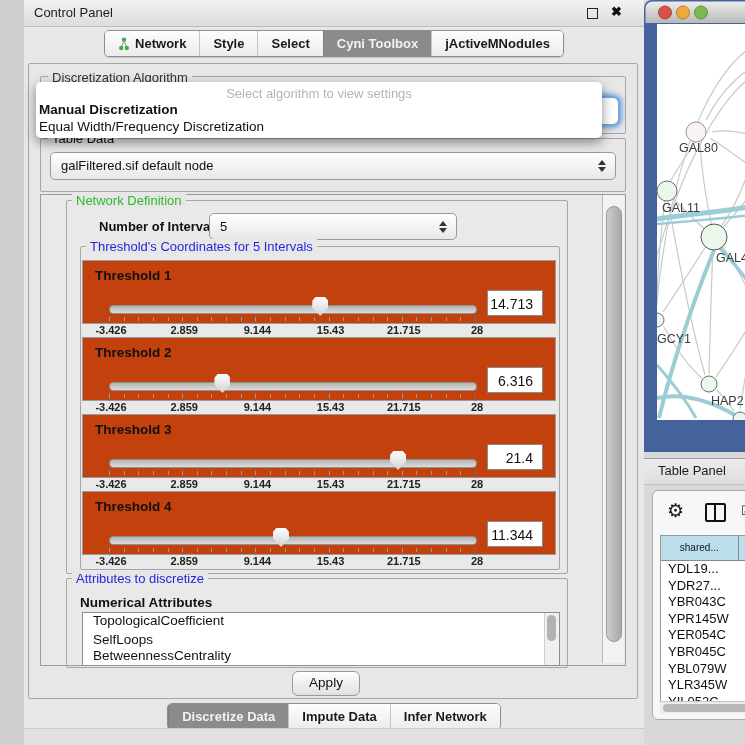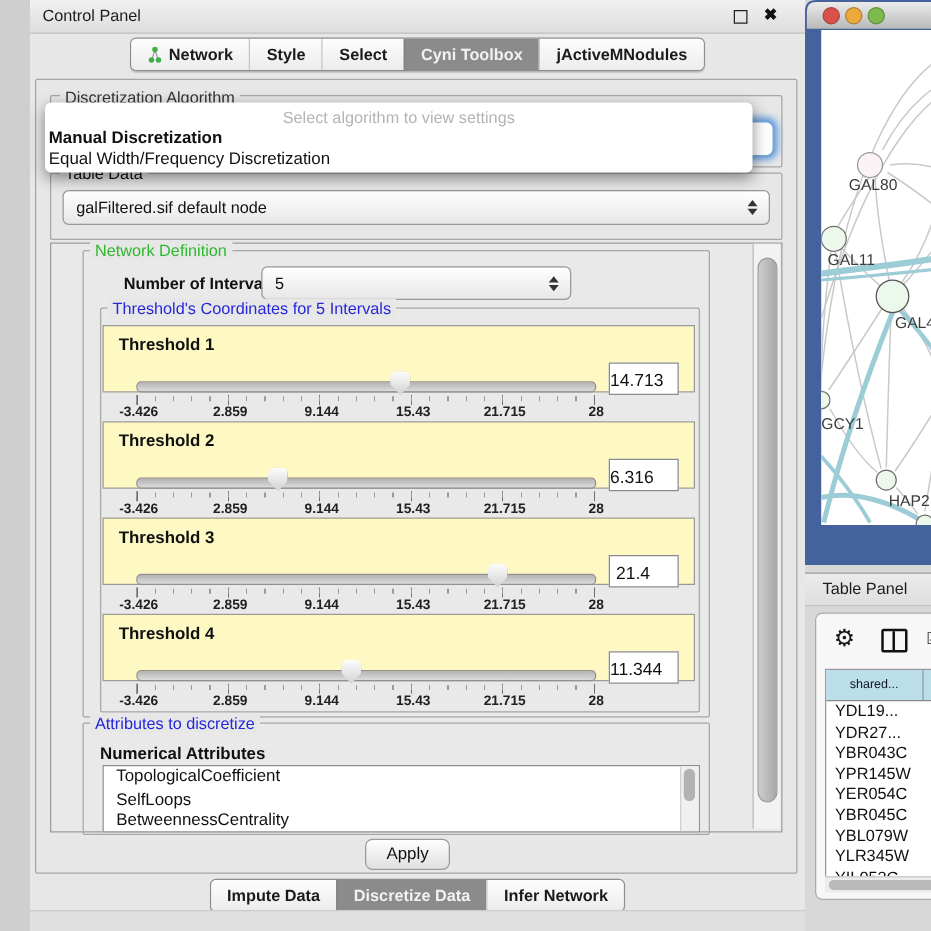--- a/index.html
+++ b/index.html
@@ -50,37 +50,37 @@
 
   
   #main-panel{position:absolute;left:16px;top:194px;width:584px;height:470px;
       border:1px solid #9c9c9c;background:#e9e9e9;}
   #v-scroll{position:absolute;left:578px;top:195px;width:21px;height:468px;background:#f2f2f2;
       border-left:1px solid #b8b8b8;z-index:4;}
   #v-thumb{position:absolute;left:3px;top:11px;width:14px;height:434px;border-radius:8px;
       background:linear-gradient(90deg,#cdcdcd,#a8a8a8);border:1px solid #9a9a9a;}
 
   
-  .thr{position:absolute;left:58px;width:474px;height:54px;background:#fef9c3;border:1px solid #9a9a9a;box-sizing:border-box;}
+  .thr{position:absolute;left:58px;width:474px;height:64px;background:#c2410c;border:1px solid #9a9a9a;box-sizing:border-box;}
   .thr-label{position:absolute;left:12px;top:7px;font-size:13.5px;font-weight:bold;color:#111;}
   .slider{position:absolute;left:26px;top:36px;width:366px;height:40px;}
   .track{position:absolute;left:0;top:8px;width:366px;height:7px;border-radius:4px;
       background:linear-gradient(#b3b3b3,#dcdcdc);border:1px solid #909090;}
   .ticks-major{position:absolute;left:0;top:19px;width:367px;height:8px;
       background-image:repeating-linear-gradient(90deg,#707070 0 1px,transparent 1px 73.2px);}
   .ticks-minor{position:absolute;left:0;top:20px;width:366px;height:4px;
       background-image:repeating-linear-gradient(90deg,#9b9b9b 0 1px,transparent 1px 14.64px);}
   .thumb{position:absolute;top:0;width:16px;height:19px;
       background:linear-gradient(#fdfdfd,#d2d2d2);
       clip-path:polygon(20% 0,80% 0,100% 20%,100% 55%,50% 100%,0 55%,0 20%);
       filter:drop-shadow(0 0 1px #6f6f6f);}
   .scale{position:absolute;left:2px;top:27px;width:366px;height:13px;}
   .scale span{position:absolute;transform:translateX(-50%);font-size:11px;font-weight:bold;color:#222;white-space:nowrap;}
   .thr-value{position:absolute;left:404px;top:29px;width:56px;height:26px;background:#fff;
-      border:1px solid #8a8a8a;font-size:14px;line-height:26px;text-align:right;padding-right:22px;box-sizing:border-box;}
+      border:1px solid #8a8a8a;font-size:14px;line-height:26px;text-align:right;padding-right:9px;box-sizing:border-box;}
 
   
   #attr-list{position:absolute;left:58px;top:612px;width:476px;height:52px;background:#fff;
       border:1px solid #8f8f8f;overflow:hidden;z-index:2;}
   .attr-item{font-size:13.5px;line-height:16.5px;padding-left:10px;color:#111;white-space:nowrap;}
   #attr-scroll{position:absolute;right:0;top:0;width:14px;height:52px;background:#f0f0f0;border-left:1px solid #cfcfcf;}
   #attr-thumb{position:absolute;left:2px;top:2px;width:9px;height:26px;border-radius:5px;background:#b2b2b2;}
 
   #apply-btn{position:absolute;left:268px;top:671px;width:66px;height:23px;border:1px solid #9a9a9a;
       border-radius:6px;background:linear-gradient(#fefefe,#e0e0e0);font-size:13.5px;text-align:center;
@@ -277,25 +277,25 @@
       <div class="attr-item">BetweennessCentrality</div>
       <div id="attr-scroll">
         <div id="attr-thumb"></div>
       </div>
     </div>
 
     <div id="apply-btn">Apply</div>
 
     <div class="tabstrip" style="top:703px;">
       <div class="tabgroup">
-        <div class="tab">
-            <span>Impute Data</span>
-          </div>
         <div class="tab active">
             <span>Discretize Data</span>
+          </div>
+        <div class="tab">
+            <span>Impute Data</span>
           </div>
         <div class="tab">
             <span>Infer Network</span>
           </div>
       </div>
     </div>
     <div id="cp-bottom-strip"></div>
   </div>
 
   <div id="right-bg"></div>

